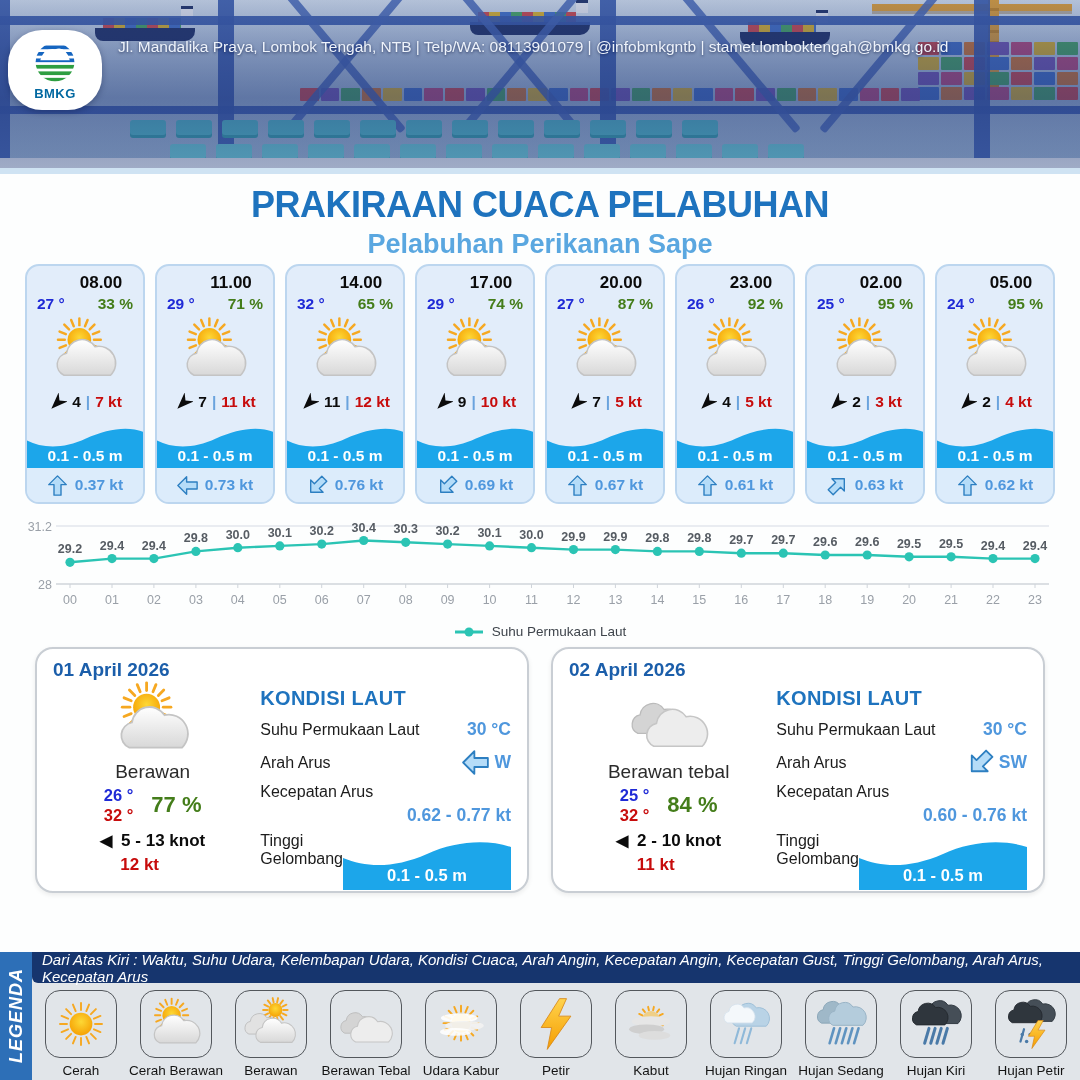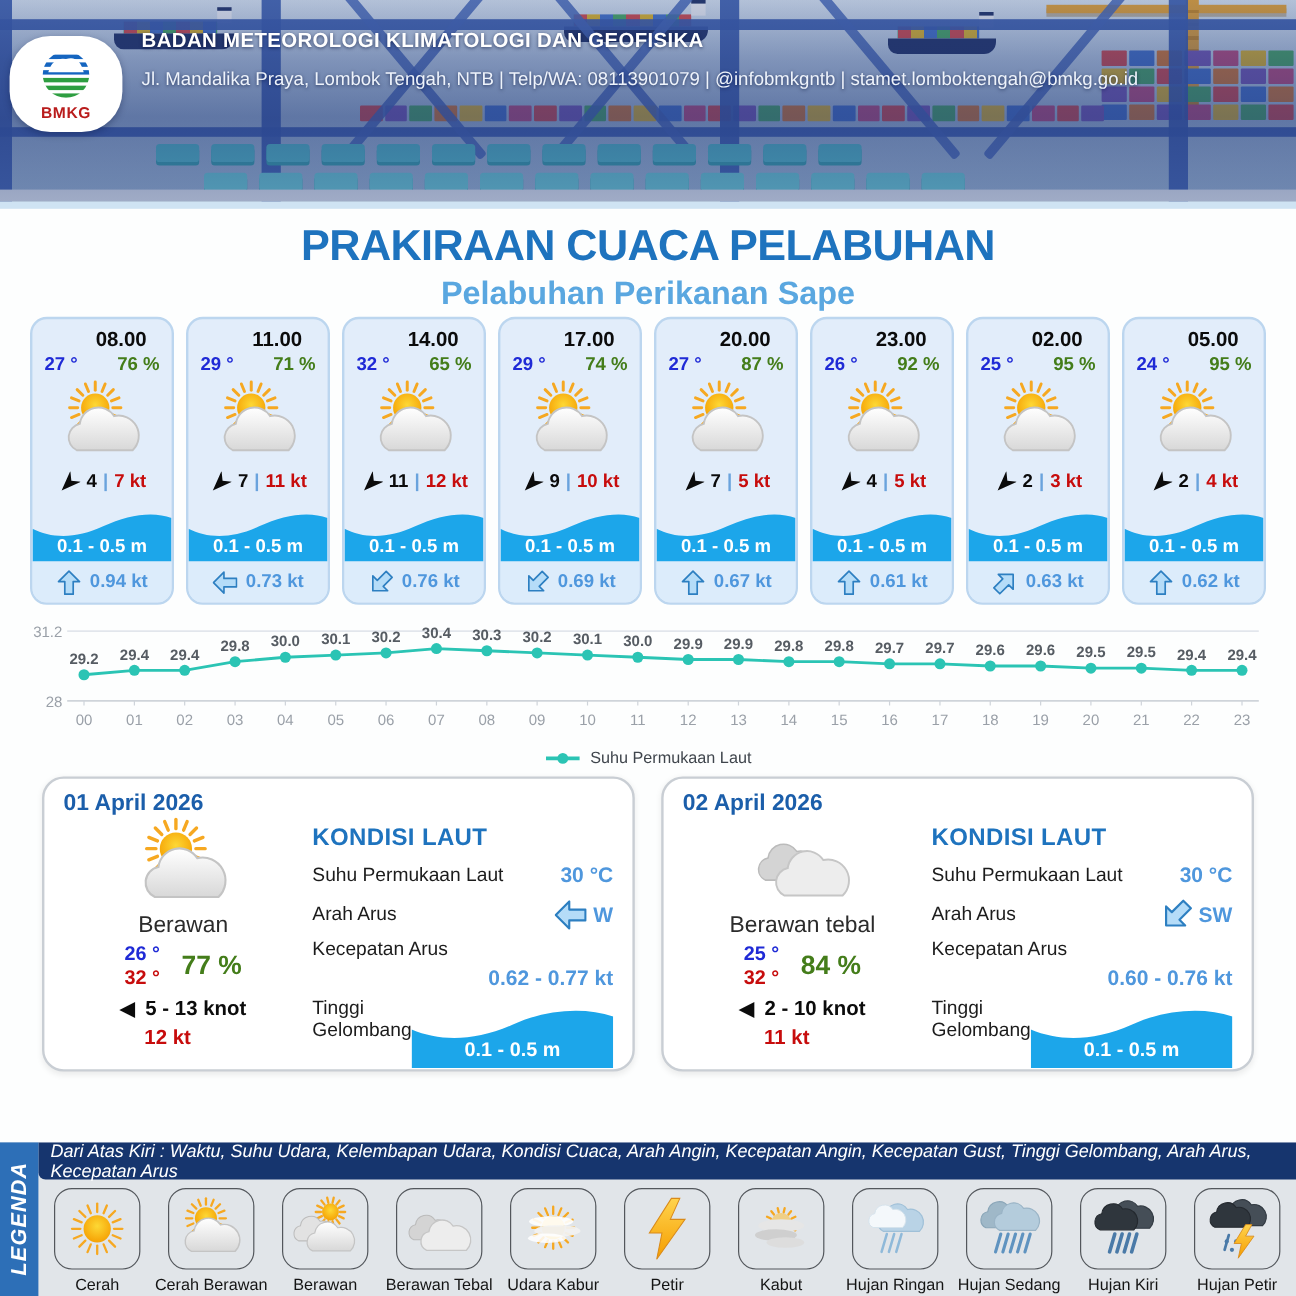--- a/index.html
+++ b/index.html
@@ -24,21 +24,21 @@
   .vb{position:absolute;top:0;bottom:0;width:16px;background:#3f62b0;opacity:.92;}
   .hb{position:absolute;left:0;right:0;background:#3f62b0;opacity:.92;}
   .brace{position:absolute;height:8px;background:#4a6cb8;opacity:.85;border-radius:3px;}
   .seat-row{position:absolute;display:flex;gap:10px;}
   .seat{width:36px;height:15px;border-radius:3px;background:#58c3cb;box-shadow:0 3px 0 #3da7ae;}
   .floor{position:absolute;left:0;right:0;bottom:0;height:10px;background:#e4ebf1;}
   .overlay{position:absolute;inset:0;background:linear-gradient(180deg,rgba(27,48,115,.20) 0%,rgba(27,48,115,.40) 30%,rgba(27,48,115,.52) 58%,rgba(27,48,115,.34) 100%);}
   .hero-content{position:absolute;inset:0;display:flex;align-items:flex-start;}
   .logo-pill{position:absolute;left:8px;top:30px;width:94px;height:80px;background:#ffffff;border-radius:34px;
              display:flex;flex-direction:column;align-items:center;justify-content:center;box-shadow:0 2px 6px rgba(10,20,60,.35);}
-  .logo-pill .bmkg-label{font-weight:bold;font-size:13px;color:#b91c1c;letter-spacing:.5px;margin-top:-2px;}
+  .logo-pill .bmkg-label{font-weight:bold;font-size:13px;color:#0369a1;letter-spacing:.5px;margin-top:-2px;}
   .hero-text{position:absolute;left:118px;top:24px;right:10px;color:#fff;text-shadow:0 1px 3px rgba(5,15,55,.65);}
   .hero-agency{font-size:17px;font-weight:bold;letter-spacing:.3px;}
   .hero-station{font-size:31px;font-weight:bold;margin-top:3px;letter-spacing:.2px;}
   .hero-contact{font-size:15.5px;margin-top:14px;color:#eef3fb;}
   .hero-strip{height:6px;background:#cfe3f3;flex:0 0 auto;}
 
   
   .title-block{text-align:center;flex:0 0 auto;}
   .title-main{margin-top:10px;font-size:36px;font-weight:bold;color:#1e73be;letter-spacing:-.5px;}
   .title-sub{font-size:27px;font-weight:bold;color:#5aa7e0;margin-top:3px;}
@@ -257,39 +257,38 @@
             <rect x="6" y="20" width="48" height="4" fill="#1565c0"></rect>
             <path d="M14 22 Q18 8 30 10 Q42 6 46 22 Z" fill="#ffffff"></path>
             <rect x="6" y="27" width="48" height="4" fill="#2e9e41"></rect>
             <rect x="10" y="34" width="44" height="4" fill="#2e9e41"></rect>
             <rect x="14" y="41" width="36" height="4" fill="#2e9e41"></rect>
           </g>
         </svg>
         <div class="bmkg-label">BMKG</div>
       </div>
       <div class="hero-text">
-        <div class="hero-agency">BADAN METEOROLOGI KLIMATOLOGI DAN GEOFISIKA</div>
         <div class="hero-contact">Jl. Mandalika Praya, Lombok Tengah, NTB | Telp/WA: 08113901079 | @infobmkgntb | stamet.lomboktengah@bmkg.go.id</div>
       </div>
     </div>
   </div>
   <div class="hero-strip"></div>
 
   <div class="title-block">
     <div class="title-main">PRAKIRAAN CUACA PELABUHAN</div>
     <div class="title-sub">Pelabuhan Perikanan Sape</div>
   </div>
 
   <div class="hourly">
     <div class="hc-row-wrap" id="hourly-cards">
   <div class="hc">
     <div class="hc-time">08.00</div>
     <div class="hc-th">
       <span class="hc-temp">27 °</span>
-      <span class="hc-hum">76 %</span>
+      <span class="hc-hum">33 %</span>
     </div>
     <div class="hc-icon">
             <span class="wx"><svg viewBox="0 0 64 64" width="100%" height="100%">
                 <defs>
 <radialGradient id="sg" cx="50%" cy="40%" r="65%">
                     <stop offset="0%" stop-color="#fdd835"></stop>
                     <stop offset="100%" stop-color="#f59d00"></stop>
                   </radialGradient>
 <linearGradient id="cg" x1="0" y1="0" x2="0" y2="1">
                     <stop offset="0%" stop-color="#ffffff"></stop>
@@ -335,21 +334,21 @@
         <path d="M0 22 C 16 30 38 31 62 20 C 84 10 106 7 122 13 L122 50 L0 50 Z" fill="#1ca6ea"></path>
       </svg>
       <span class="wave-label">0.1 - 0.5 m</span>
     </div>
     <div class="hc-current">
       <span class="arr20">
               <svg viewBox="0 0 24 24">
                 <path d="M12 1 L22 11 H16 V23 H8 V11 H2 Z" fill="#b5dcf8" stroke="#2d7fc1" stroke-width="1.6" stroke-linejoin="round" transform="rotate(0 12 12)"></path>
               </svg>
             </span>
-      <span>0.94 kt</span>
+      <span>0.37 kt</span>
     </div>
   </div>
 
   <div class="hc">
     <div class="hc-time">11.00</div>
     <div class="hc-th">
       <span class="hc-temp">29 °</span>
       <span class="hc-hum">71 %</span>
     </div>
     <div class="hc-icon">

